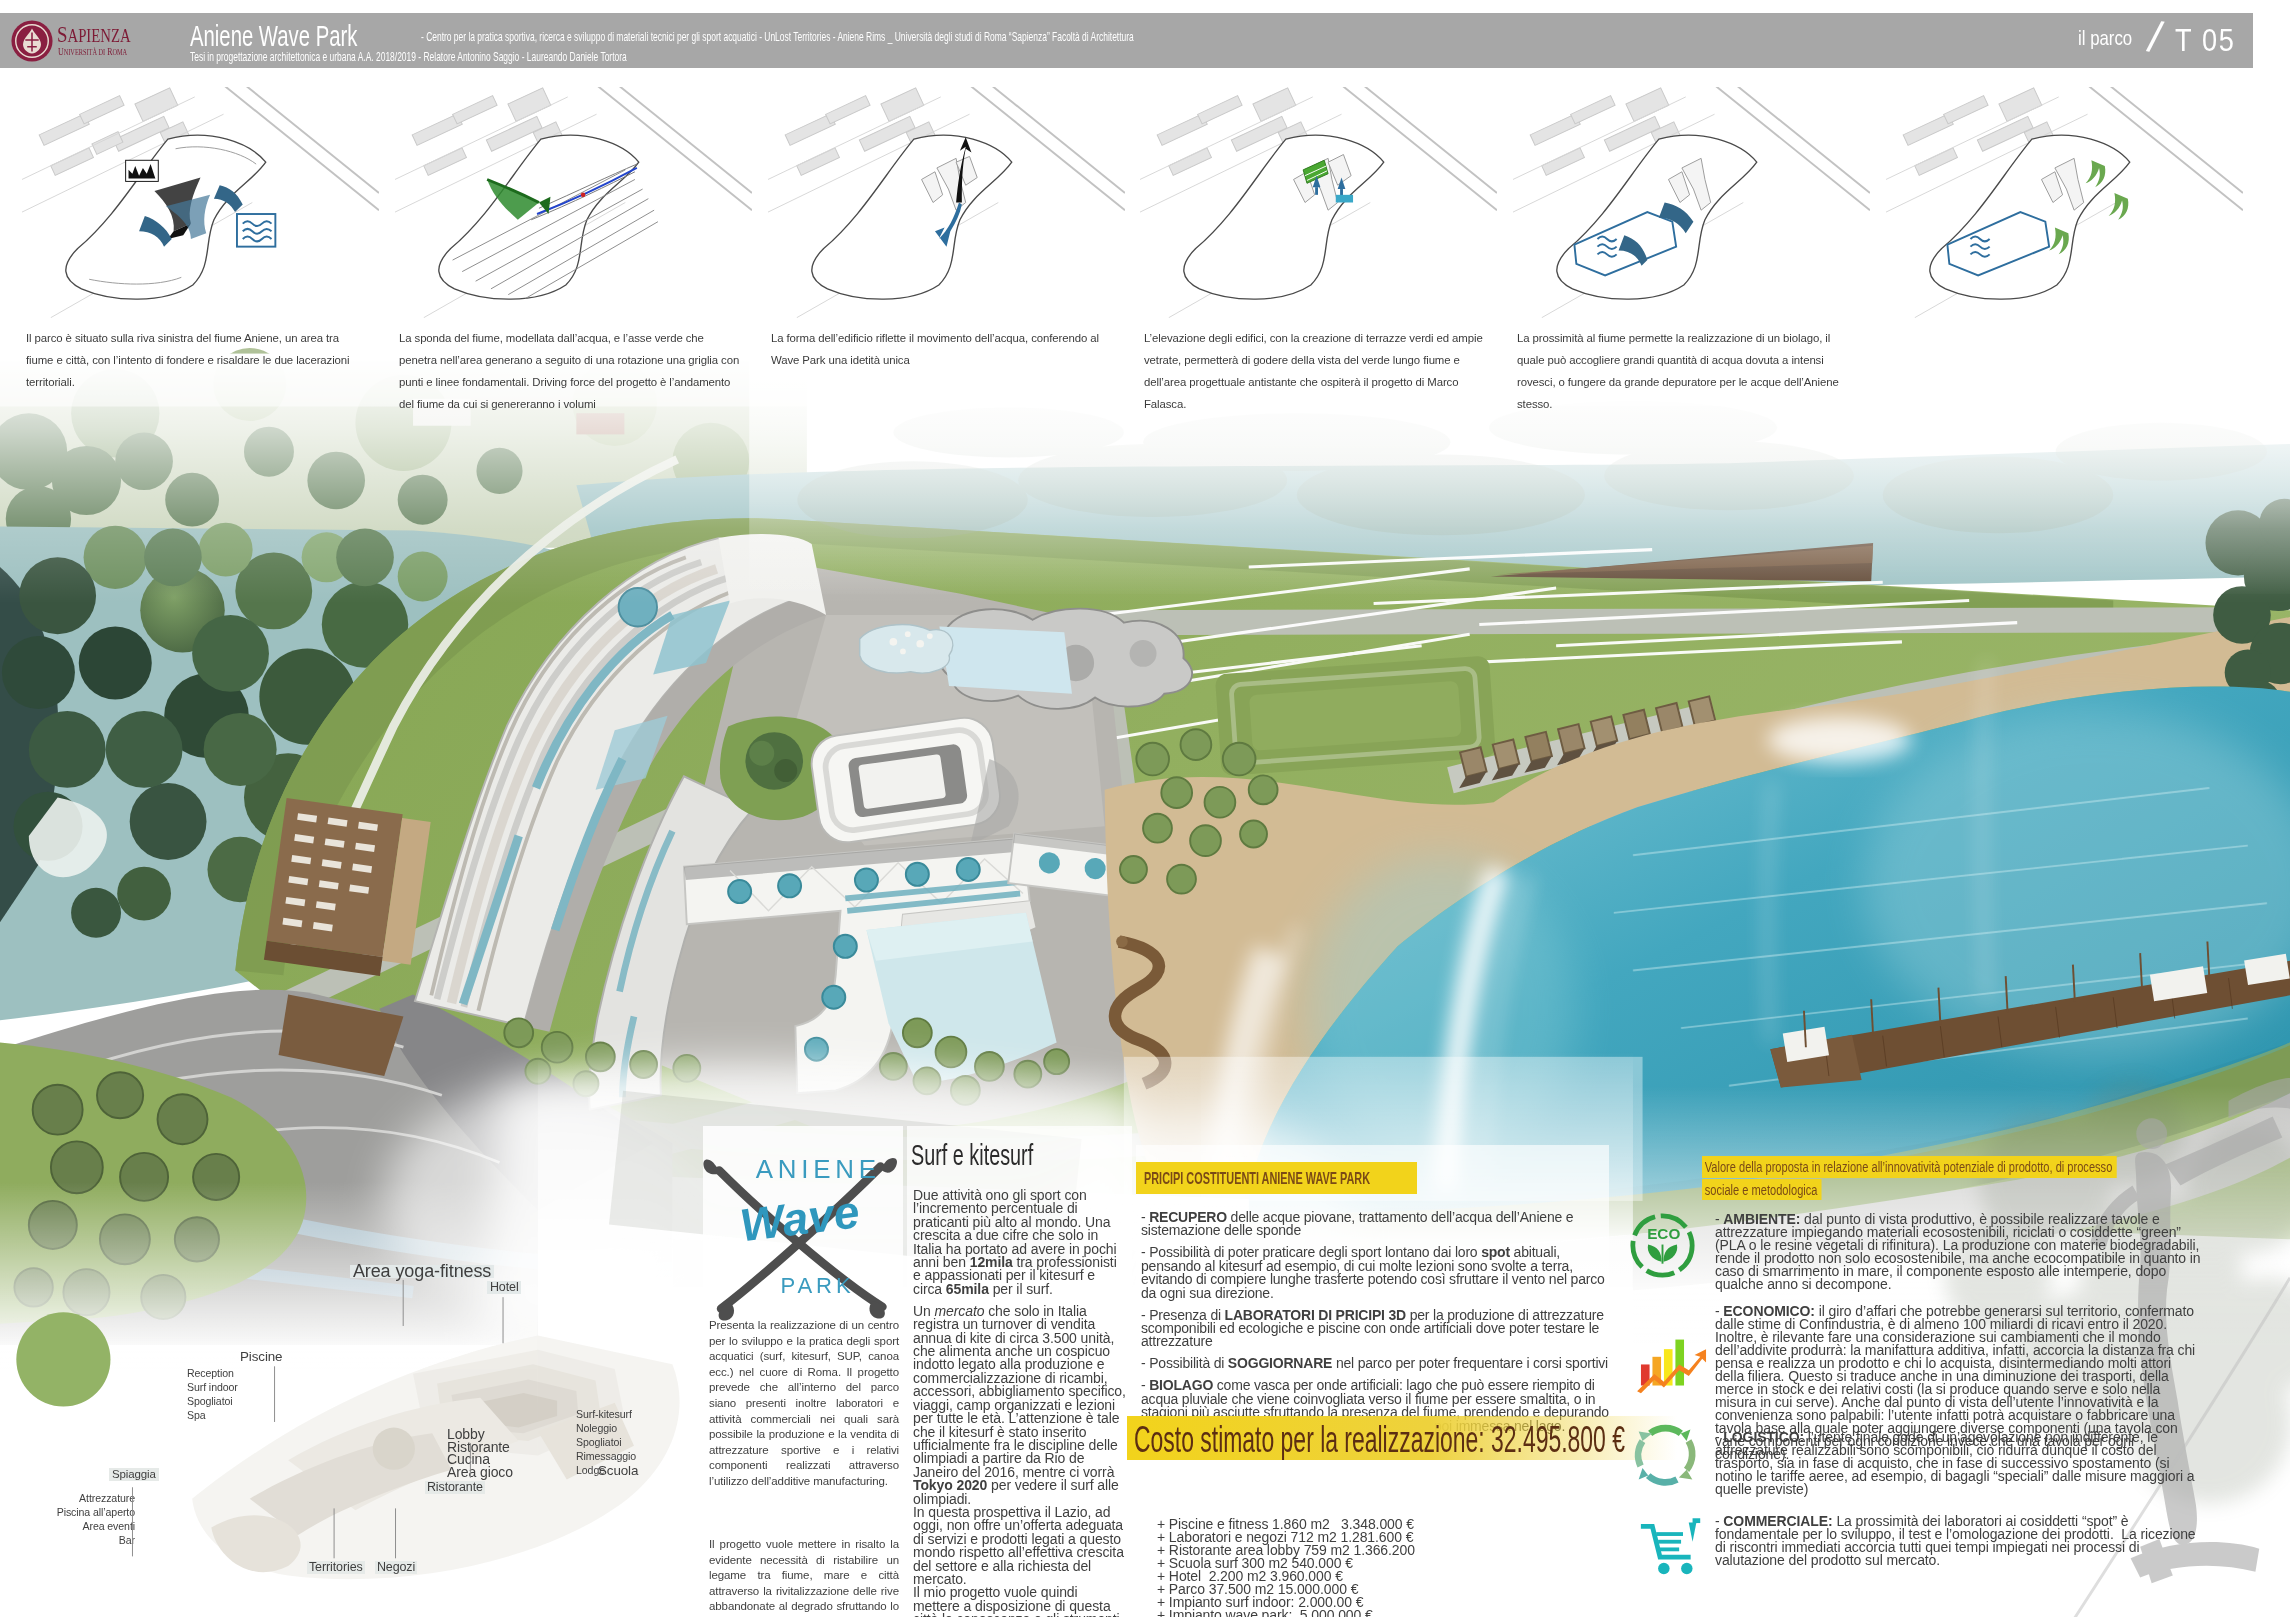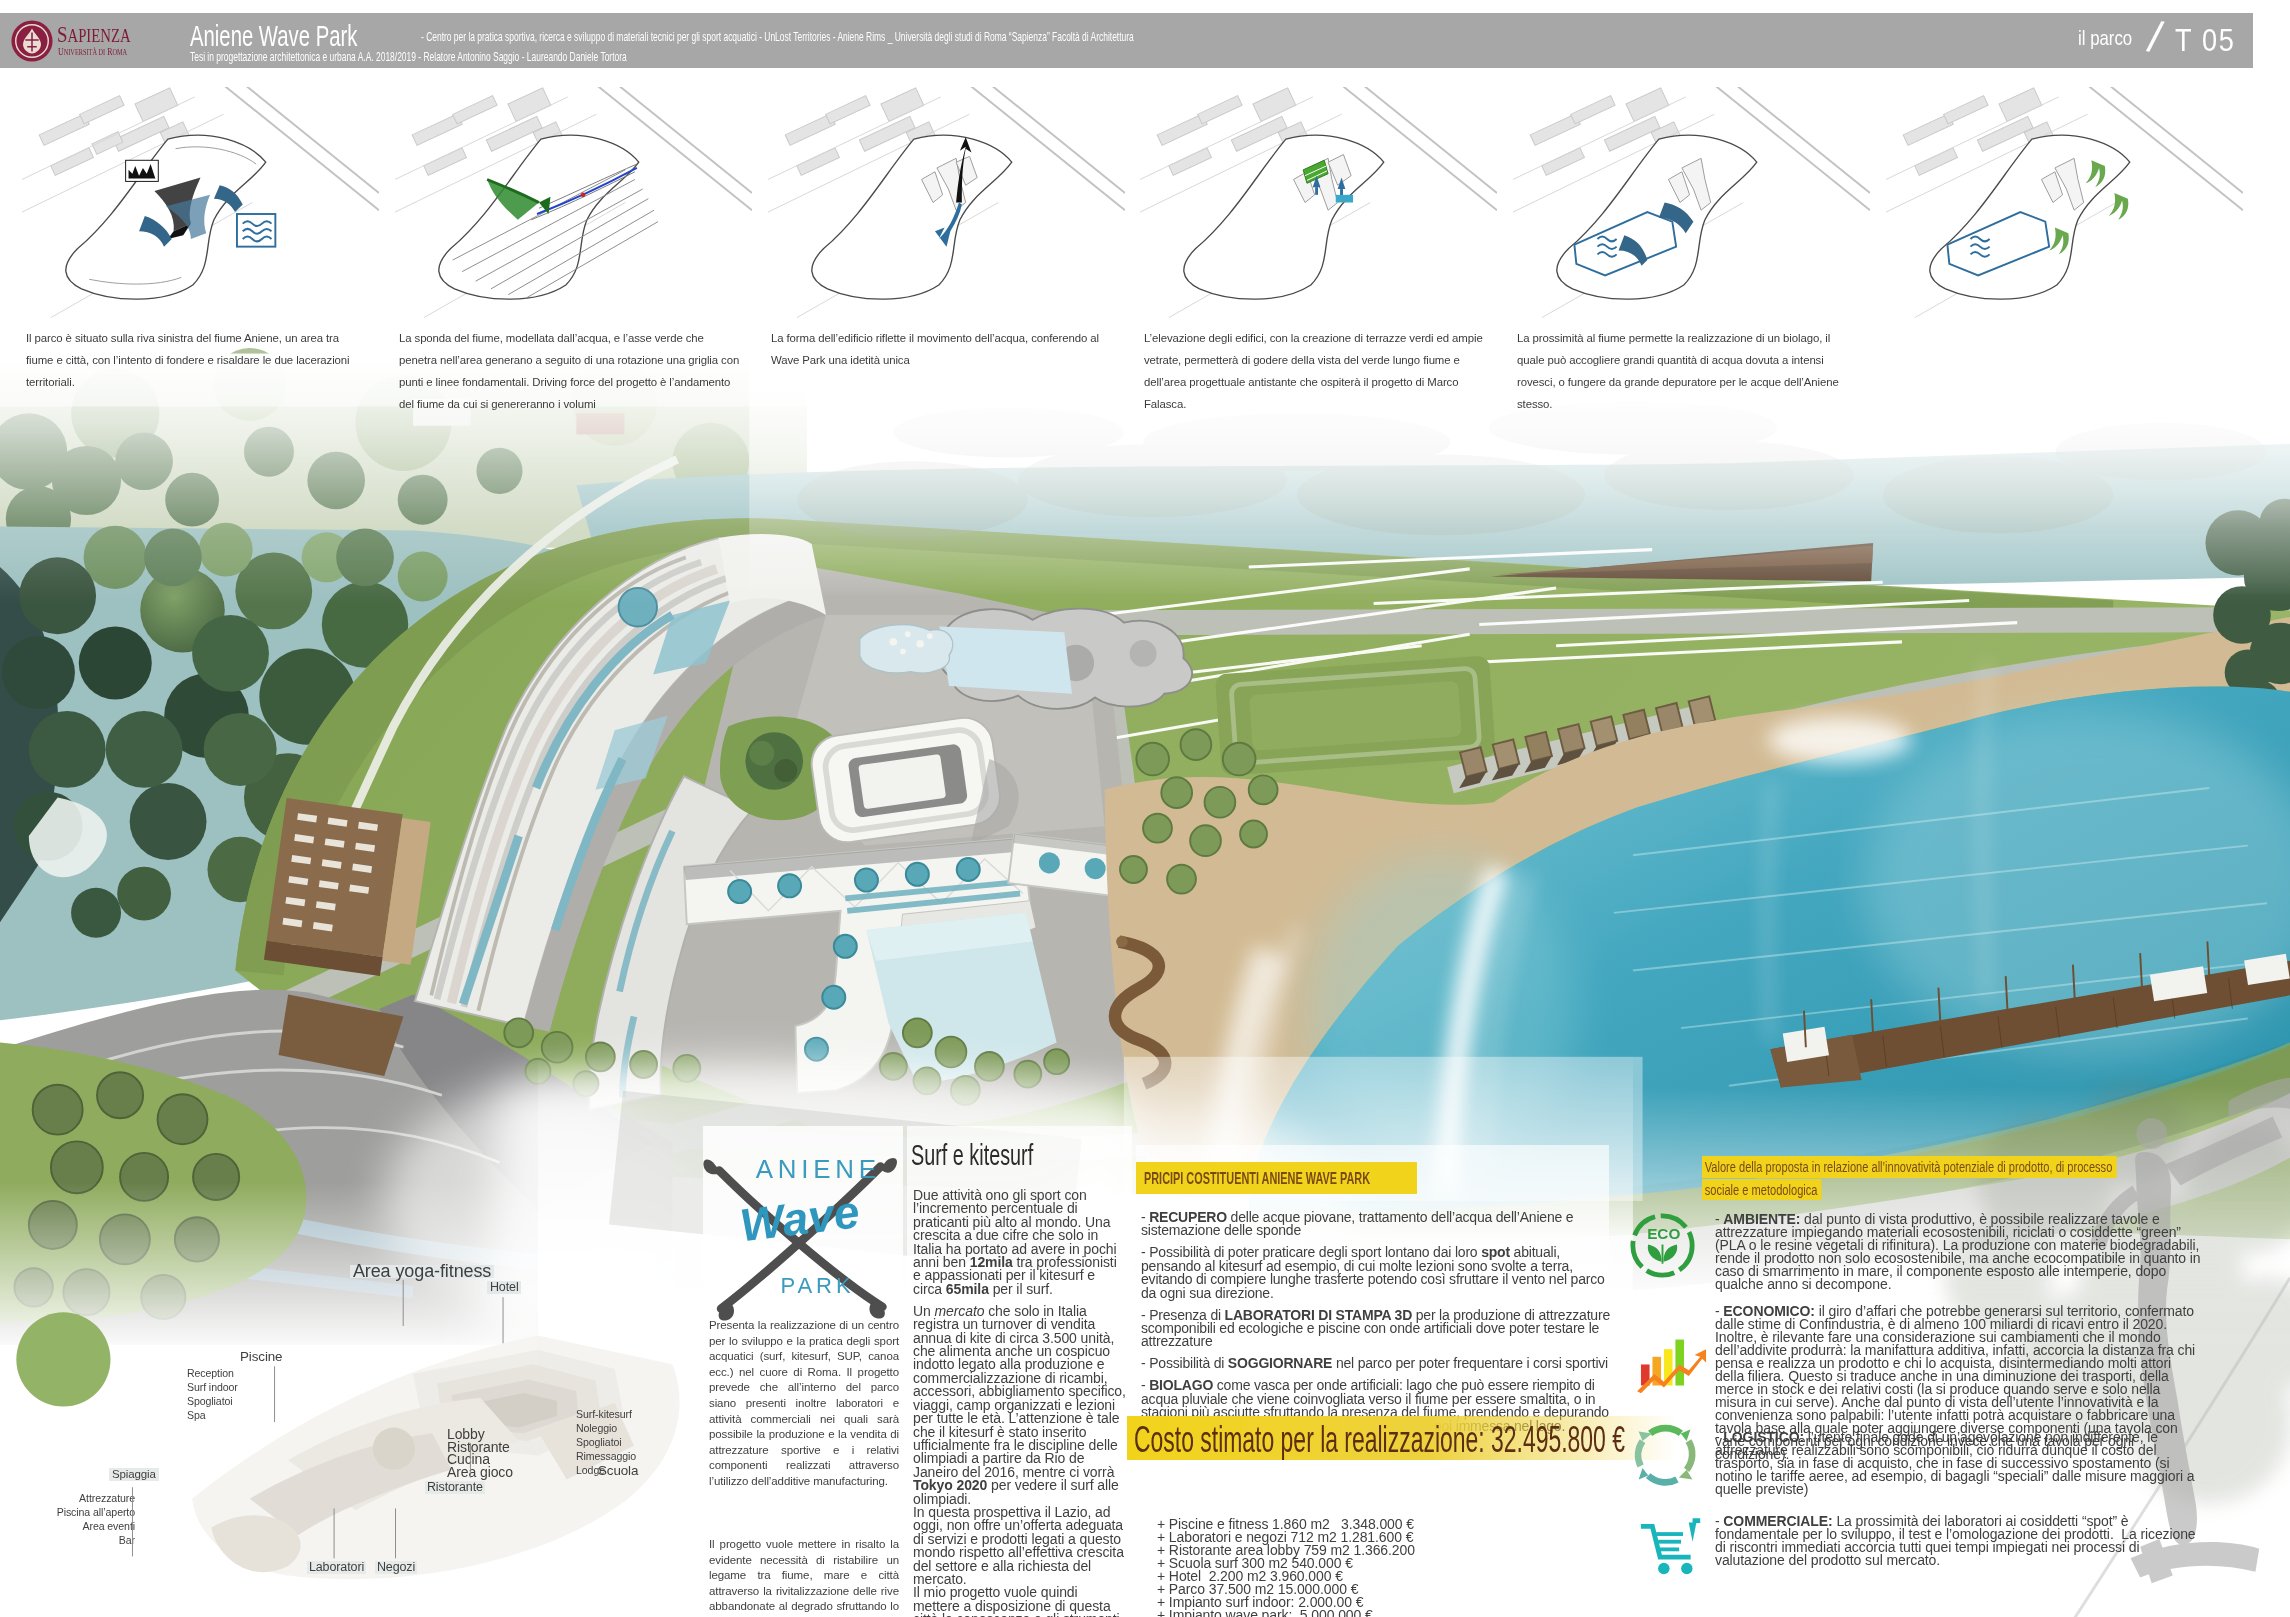--- a/index.html
+++ b/index.html
@@ -769,21 +769,21 @@
 <div class="btxt" style="left:350px;top:1265px;background:#e3e9e9;padding:0 2.9px;font-size:18px">Area yoga-fitness</div>
 <div class="btxt" style="left:487px;top:1281px;background:#e3e9e9;padding:0 2.9px;font-size:12.5px">Hotel</div>
 <div class="btxt" style="left:240px;top:1350px;font-size:13.4px">Piscine</div>
 <div class="btxt" style="left:187px;top:1366px;font-size:10.6px;width:86px;text-align:left;line-height:14px">Reception<br>Surf indoor<br>Spogliatoi<br>Spa</div>
 <div class="btxt" style="left:109px;top:1468px;background:#e6eae8;padding:0 2.9px;font-size:11.5px">Spiaggia</div>
 <div class="btxt" style="left:53px;top:1491px;font-size:10.6px;width:82px;text-align:right;line-height:14px">Attrezzature<br>Piscina all’aperto<br>Area eventi<br>Bar</div>
 <div class="btxt" style="left:447px;top:1428px;font-size:14px;line-height:12.5px">Lobby<br>Ristorante<br>Cucina<br>Area gioco</div>
 <div class="btxt" style="left:425px;top:1481px;font-size:12.5px;background:#e6eae8;padding:0 1.9px">Ristorante</div>
 <div class="btxt" style="left:576px;top:1407px;font-size:10.6px;line-height:14px">Surf-kitesurf<br>Noleggio<br>Spogliatoi<br>Rimessaggio<br>Lodge</div>
 <div class="btxt" style="left:598px;top:1464px;font-size:13.4px">Scuola</div>
-<div class="btxt" style="left:307px;top:1561px;font-size:12.5px;background:#e6eae8;padding:0 1.9px">Laboratori</div>
+<div class="btxt" style="left:307px;top:1561px;font-size:12.5px;background:#e6eae8;padding:0 1.9px">Territories</div>
 <div class="btxt" style="left:375px;top:1561px;font-size:12.5px;background:#e6eae8;padding:0 1.9px">Negozi</div>
 <svg class="abs" style="left:0;top:1105px" width="672" height="513" viewBox="0 0 700 534">
 <g stroke="#8a8a8a" stroke-width="1">
 <line x1="420" y1="182" x2="420" y2="230"></line>
         <line x1="524" y1="200" x2="524" y2="248"></line>
 <line x1="286" y1="272" x2="286" y2="330"></line>
         <line x1="138" y1="398" x2="138" y2="470"></line>
 <line x1="490" y1="352" x2="490" y2="388"></line>
         <line x1="348" y1="420" x2="348" y2="472"></line>
         <line x1="412" y1="420" x2="412" y2="472"></line>
@@ -813,21 +813,21 @@
       <p>Due attività ono gli sport con l’incremento percentuale di praticanti più alto al mondo. Una crescita a due cifre che solo in Italia ha portato ad avere in pochi anni ben <b>12mila</b> tra professionisti e appassionati per il kitesurf e circa <b>65mila</b> per il surf.</p>
       <p>Un <i>mercato</i> che solo in Italia registra un turnover di vendita annua di kite di circa 3.500 unità, che alimenta anche un cospicuo indotto legato alla produzione e commercializzazione di ricambi, accessori, abbigliamento specifico, viaggi, camp organizzati e lezioni per tutte le età. L’attenzione è tale che il kitesurf è stato inserito ufficialmente fra le discipline delle olimpiadi a partire da Rio de Janeiro del 2016, mentre ci vorrà <b>Tokyo 2020</b> per vedere il surf alle olimpiadi.<br>In questa prospettiva il Lazio, ad oggi, non offre un’offerta adeguata di servizi e prodotti legati a questo mondo rispetto all’effettiva crescita del settore e alla richiesta del mercato.<br>Il mio progetto vuole quindi mettere a disposizione di questa città le conoscenze e gli strumenti più innovativi per raggiungere il suddetto obbiettivo.</p>
     </div>
 
 <div class="abs" style="left:1136px;top:1145px;width:473px;height:473px;background:#fff;opacity:0.65"></div>
 <div class="abs yell" style="left:1136px;top:1162px;width:281px;height:32px"></div>
 <div class="abs" style="left:1144px;top:1168px;font-size:17.3px;font-weight:bold;color:#7a4a16;transform:scale(0.63,1);transform-origin:left top;white-space:nowrap">PRICIPI COSTITUENTI ANIENE WAVE PARK</div>
 <div class="btxt" style="left:1141px;top:1211px;width:480px;letter-spacing:-0.2px">
       <p>- <b>RECUPERO</b> delle acque piovane, trattamento dell’acqua dell’Aniene e sistemazione delle sponde</p>
       <p>- Possibilità di poter praticare degli sport lontano dai loro <b>spot</b> abituali, pensando al kitesurf ad esempio, di cui molte lezioni sono svolte a terra, evitando di compiere lunghe trasferte potendo così sfruttare il vento nel parco da ogni sua direzione.</p>
-      <p>- Presenza di <b>LABORATORI DI STAMPA 3D</b> per la produzione di attrezzature scomponibili ed ecologiche e piscine con onde artificiali dove poter testare le attrezzature</p>
+      <p>- Presenza di <b>LABORATORI DI PRICIPI 3D</b> per la produzione di attrezzature scomponibili ed ecologiche e piscine con onde artificiali dove poter testare le attrezzature</p>
       <p>- Possibilità di <b>SOGGIORNARE</b> nel parco per poter frequentare i corsi sportivi</p>
       <p>- <b>BIOLAGO</b> come vasca per onde artificiali: lago che può essere riempito di acqua pluviale che viene coinvogliata verso il fiume per essere smaltita, o in stagioni più asciutte sfruttando la presenza del fiume, prendendo e depurando l’acqua prima nelle vasche di fitodeppurazione e poi immessa nel lago.</p>
     </div>
 <div class="abs" style="left:1127px;top:1416px;width:550px;height:44px;background:linear-gradient(90deg,#f2d31b 0%,#eed23d 55%,rgba(248,238,180,0) 100%)"></div>
 <div class="abs" style="left:1134px;top:1419px;font-size:37px;color:#5c2e12;transform:scale(0.62,1);transform-origin:left top;white-space:nowrap">Costo stimato per la realizzazione: 32.495.800 €</div>
 <div class="btxt" style="left:1157px;top:1518px;width:452px;line-height:13px">+ Piscine e fitness 1.860 m2&nbsp;&nbsp;&nbsp;3.348.000 €<br>+ Laboratori e negozi 712 m2 1.281.600 €<br>+ Ristorante area lobby 759 m2 1.366.200<br>+ Scuola surf 300 m2 540.000 €<br>+ Hotel&nbsp;&nbsp;2.200 m2 3.960.000 €<br>+ Parco 37.500 m2 15.000.000 €<br>+ Impianto surf indoor: 2.000.00 €<br>+ Impianto wave park:&nbsp;&nbsp;5.000.000 €</div>
 
 <div class="abs" style="left:1702px;top:1156px;font-size:15.4px;line-height:22.6px;color:#6b4423;width:634px;transform:scale(0.72,1);transform-origin:left top"><span class="yell" style="padding:1.9px 5.8px 2.9px 3.8px">Valore della proposta in relazione all’innovatività potenziale di prodotto, di processo</span><br><span class="yell" style="padding:1.9px 5.8px 2.9px 3.8px">sociale e metodologica</span></div>
 <div class="btxt" style="left:1715px;top:1213px;width:488px;line-height:13px">- <b>AMBIENTE:</b> dal punto di vista produttivo, è possibile realizzare tavole e attrezzature impiegando materiali ecosostenibili, riciclati o cosiddette “green” (PLA o le resine vegetali di rifinitura). La produzione con materie biodegradabili, rende il prodotto non solo ecosostenibile, ma anche ecocompatibile in quanto in caso di smarrimento in mare, il componente esposto alle intemperie, dopo qualche anno si decompone.</div>
 <div class="btxt" style="left:1715px;top:1305px;width:488px;line-height:13px">- <b>ECONOMICO:</b> il giro d’affari che potrebbe generarsi sul territorio, confermato dalle stime di Confindustria, è di almeno 100 miliardi di ricavi entro il 2020. Inoltre, è rilevante fare una considerazione sui cambiamenti che il mondo dell’addivite produrrà: la manifattura additiva, infatti, accorcia la distanza fra chi pensa e realizza un prodotto e chi lo acquista, disintermediando molti attori della filiera. Questo si traduce anche in una diminuzione dei trasporti, della merce in stock e dei relativi costi (la si produce quando serve e solo nella misura in cui serve). Anche dal punto di vista dell’utente l’innovatività e la convenienza sono palpabili: l’utente infatti potrà acquistare o fabbricare una tavola base alla quale poter aggiungere diverse componenti (una tavola con varie componenti per ogni condizione invece che una tavola per ogni condizione).</div>

